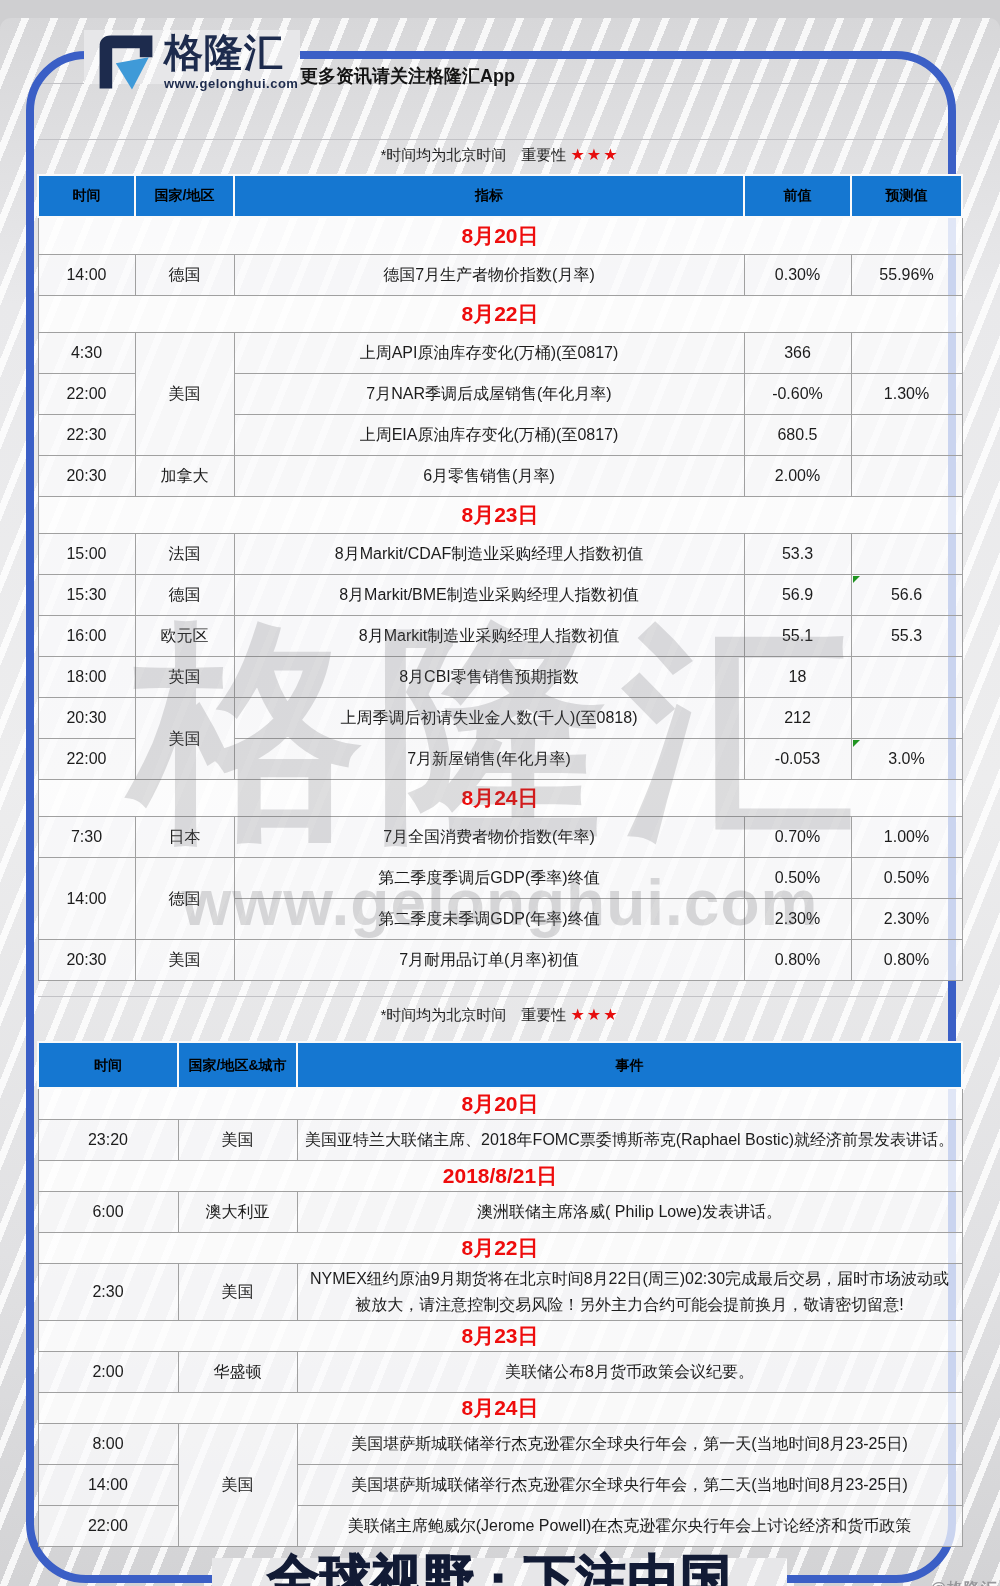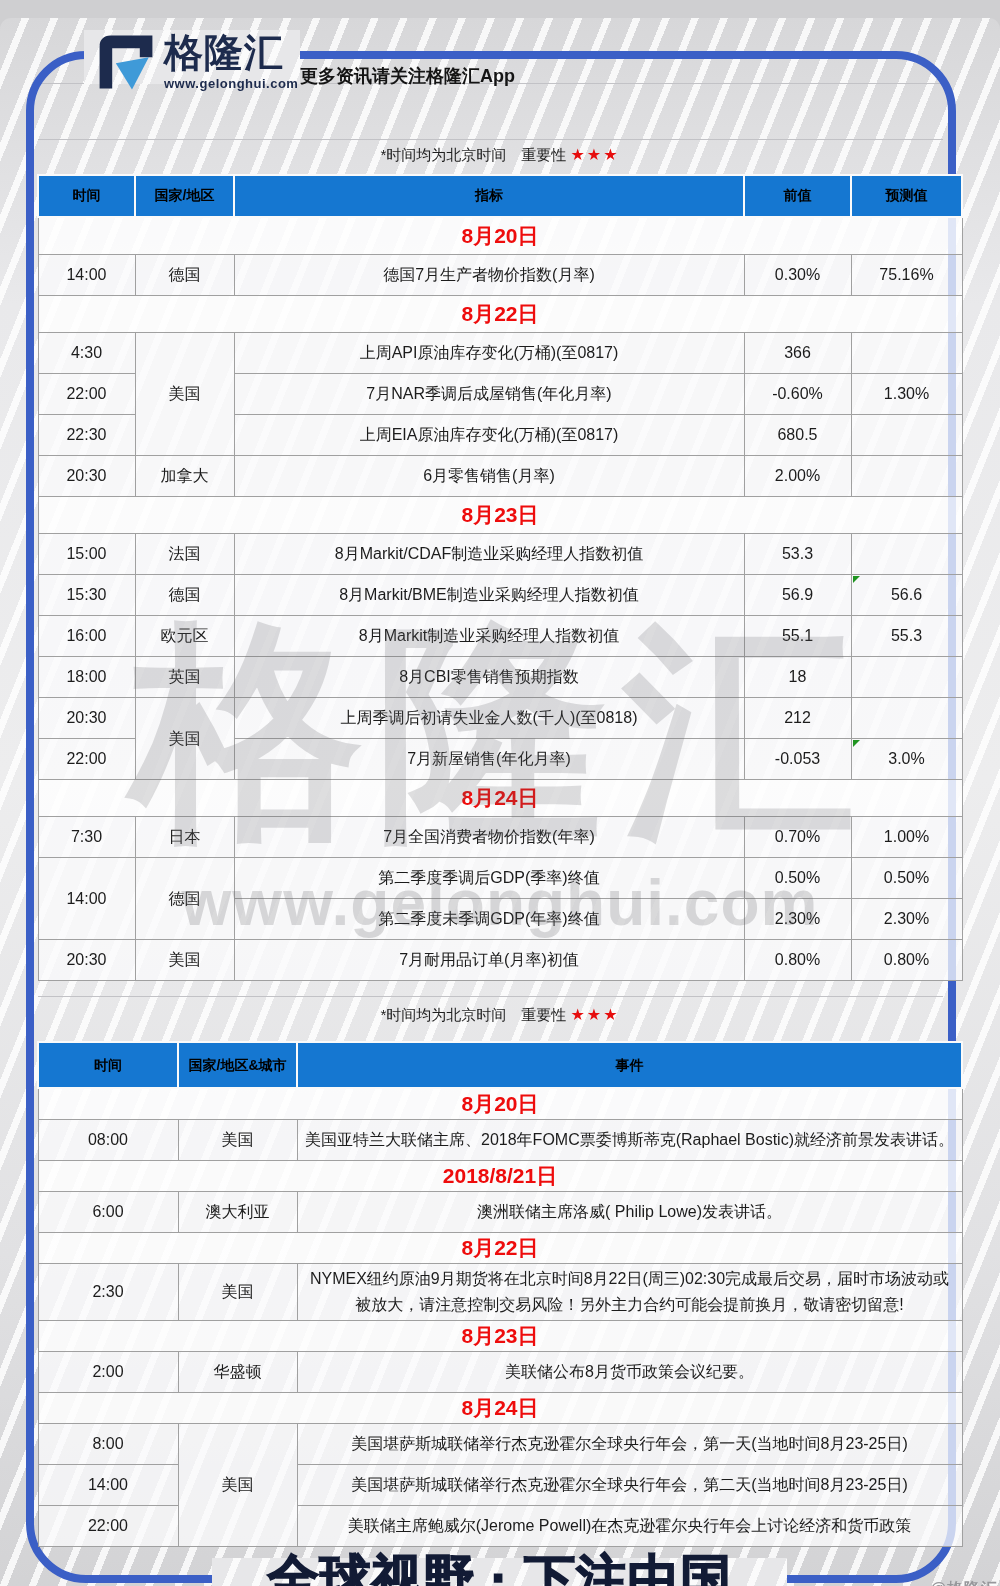--- a/index.html
+++ b/index.html
@@ -138,21 +138,21 @@
     </thead>
     <tbody id="tbody-econ">
         <tr class="date-row">
           <td class="date-cell" colspan="5">8月20日</td>
         </tr>
         <tr class="data-row">
           <td class="c-time">14:00</td>
           <td class="c-country">德国</td>
           <td class="c-ind">德国7月生产者物价指数(月率)</td>
           <td class="c-prev">0.30%</td>
-          <td class="c-fc">75.16%</td>
+          <td class="c-fc">55.96%</td>
         </tr>
         <tr class="date-row">
           <td class="date-cell" colspan="5">8月22日</td>
         </tr>
         <tr class="data-row">
           <td class="c-time">4:30</td>
           <td class="c-country" rowspan="3">美国</td>
           <td class="c-ind">上周API原油库存变化(万桶)(至0817)</td>
           <td class="c-prev">366</td>
           <td class="c-fc"></td>
@@ -268,21 +268,21 @@
         <th>时间</th>
         <th>国家/地区&amp;城市</th>
         <th>事件</th>
       </tr>
     </thead>
     <tbody id="tbody-events">
         <tr class="date-row">
           <td class="date-cell" colspan="3">8月20日</td>
         </tr>
         <tr class="data-row">
-          <td class="c-time">08:00</td>
+          <td class="c-time">23:20</td>
           <td class="c-place">美国</td>
           <td class="c-event">美国亚特兰大联储主席、2018年FOMC票委博斯蒂克(Raphael Bostic)就经济前景发表讲话。</td>
         </tr>
         <tr class="date-row">
           <td class="date-cell" colspan="3">2018/8/21日</td>
         </tr>
         <tr class="data-row">
           <td class="c-time">6:00</td>
           <td class="c-place">澳大利亚</td>
           <td class="c-event">澳洲联储主席洛威( Philip Lowe)发表讲话。</td>

